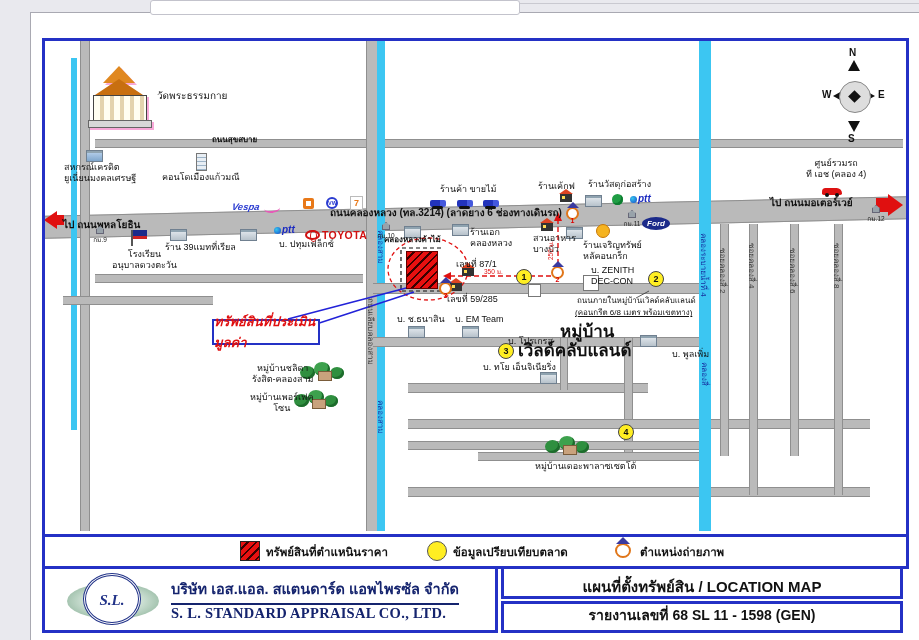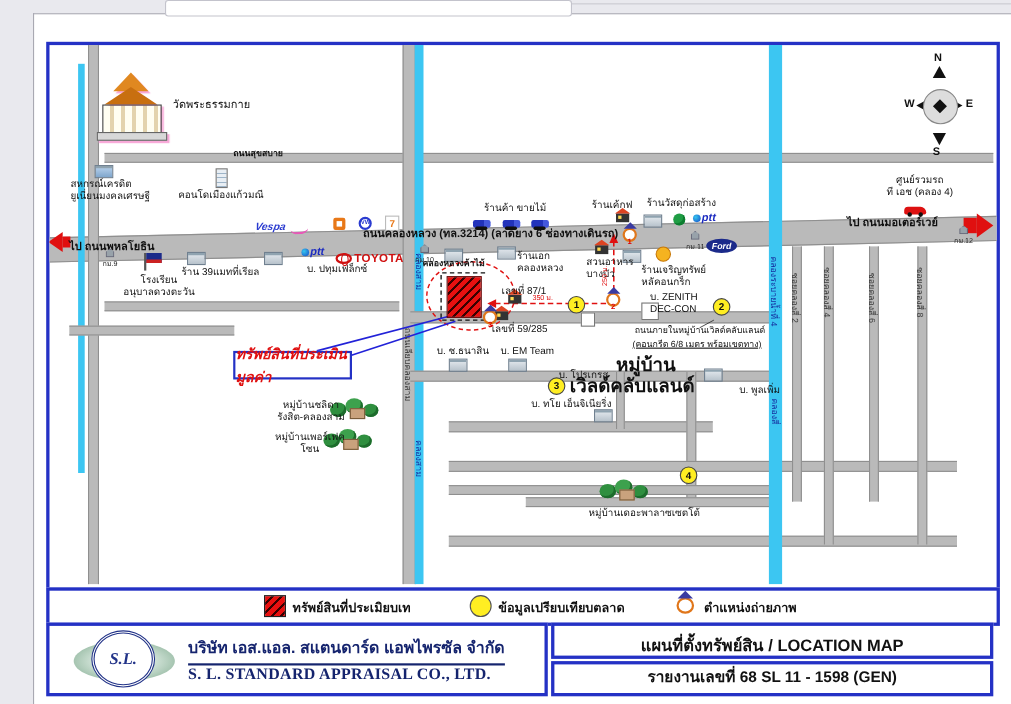--- a/index.html
+++ b/index.html
@@ -331,21 +331,21 @@
         <div class="yc" style="left: 618px; top: 424px;">4</div>
         <div class="arch" style="left: 566px; top: 207px;"><b>1</b></div>
         <div class="arch" style="left: 551px; top: 266px;"><b>2</b></div>
         <div class="arch" style="left: 439px; top: 282px;"><b>3</b></div>
       </div>
  </div>
 </div>
 
 <div class="legendbox">
   <div class="lg-hatch"></div>
-  <div class="lgl" style="left:221px">ทรัพย์สินที่ประเมิยบเท</div>
+  <div class="lgl" style="left:221px">ทรัพย์สินที่ตำแหนินราคา</div>
   <div class="lg-circle"></div>
   <div class="lgl" style="left:408px">ข้อมูลเปรียบเทียบตลาด</div>
   <div class="lg-arch"></div>
   <div class="lgl" style="left:595px">ตำแหน่งถ่ายภาพ</div>
 </div>
 
 <div class="fbox co-box">
   <div class="sl-logo">
     <i class="sl-wing"></i>
     <i class="sl-ring"><em>S.L.</em></i>

